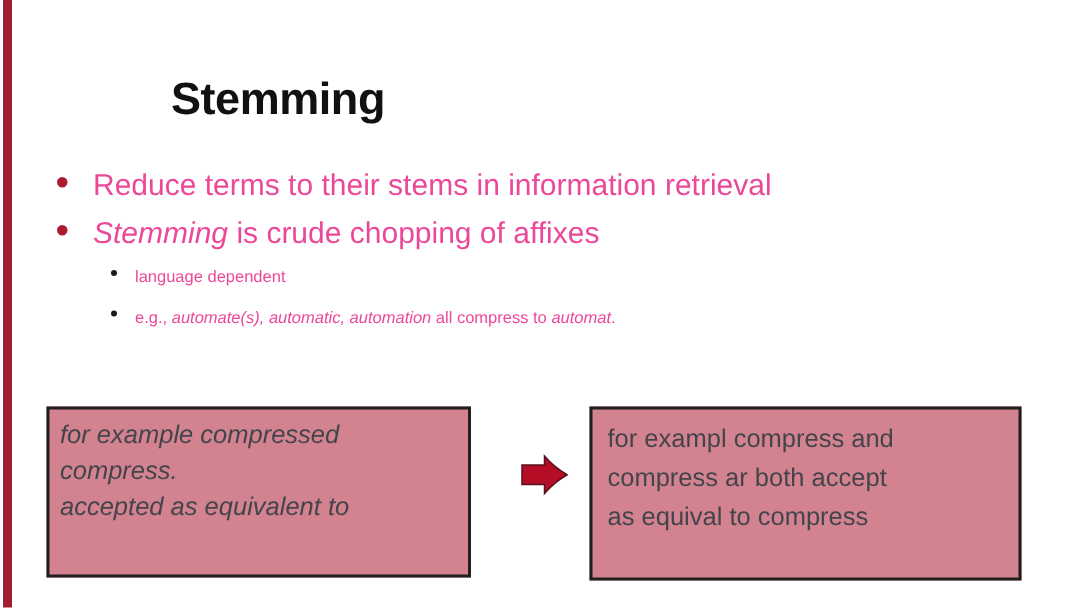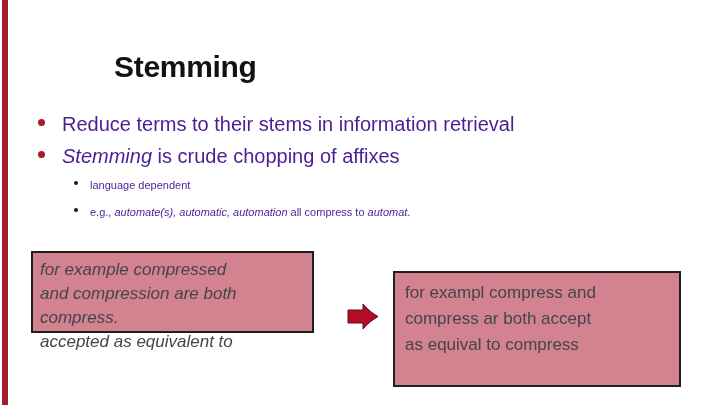--- a/index.html
+++ b/index.html
@@ -15,21 +15,21 @@
     position:absolute;left:2px;top:0;width:6px;height:405px;
     background:#A21D30;
   }
   .slide-title{
     position:absolute;left:114px;top:50px;
     font-size:30px;font-weight:700;color:#111111;
     letter-spacing:-0.3px;margin:0;
   }
   .bullet-list{
     position:absolute;left:38px;top:108px;width:660px;
-    list-style:none;margin:0;padding:0;color:#4c1d95;
+    list-style:none;margin:0;padding:0;color:#ec4899;
   }
   .bullet-list li{display:flex;align-items:baseline;}
   .bullet-list li.lvl1{
     font-size:20px;line-height:32px;
   }
   .bullet-list li.lvl2{
     font-size:11px;line-height:27px;margin-left:36px;
   }
   li.lvl1 .dot{
     width:7px;height:7px;border-radius:50%;
@@ -45,21 +45,21 @@
   .bold-italic{font-style:italic;font-weight:400;}
   .example-box{
     position:absolute;
     background:#D2838F;
     border:2px solid #1F1F1F;
     box-sizing:border-box;
     color:#44444C;
     font-size:17px;
   }
   .box-left{
-    left:31px;top:251px;width:283px;height:82px;
+    left:31px;top:271px;width:283px;height:114px;
     padding:5px 4px 0 7px;
     font-style:italic;
     line-height:24px;
   }
   .box-right{
     left:393px;top:271px;width:288px;height:116px;
     padding:7px 4px 0 10px;
     line-height:26px;
   }
   .arrow-wrap{
@@ -88,21 +88,20 @@
     </li>
     <li class="lvl2">
       <span class="dot"></span>
       <span><span>e.g., </span><span class="bold-italic">automate(s), automatic, automation</span><span> all compress to </span><span class="bold-italic">automat</span><span>.</span></span>
     </li>
   </ul>
 
 <div class="example-box box-left">
   <div>
       <div>for example compressed</div>
-      <div>and compression are both</div>
       <div>compress.</div>
       <div>accepted as equivalent to</div>
     </div>
 </div>
 
 <div class="arrow-wrap">
   <svg width="32" height="31" viewBox="0 0 32 31" xmlns="http://www.w3.org/2000/svg">
     <path d="M1,9 L16,9 L16,3 C21,9 26,12.5 31,15.5 C26,18.5 21,22 16,28 L16,22 L1,22 Z" fill="#B50D26" stroke="#59101E" stroke-width="1"></path>
   </svg>
 </div>

